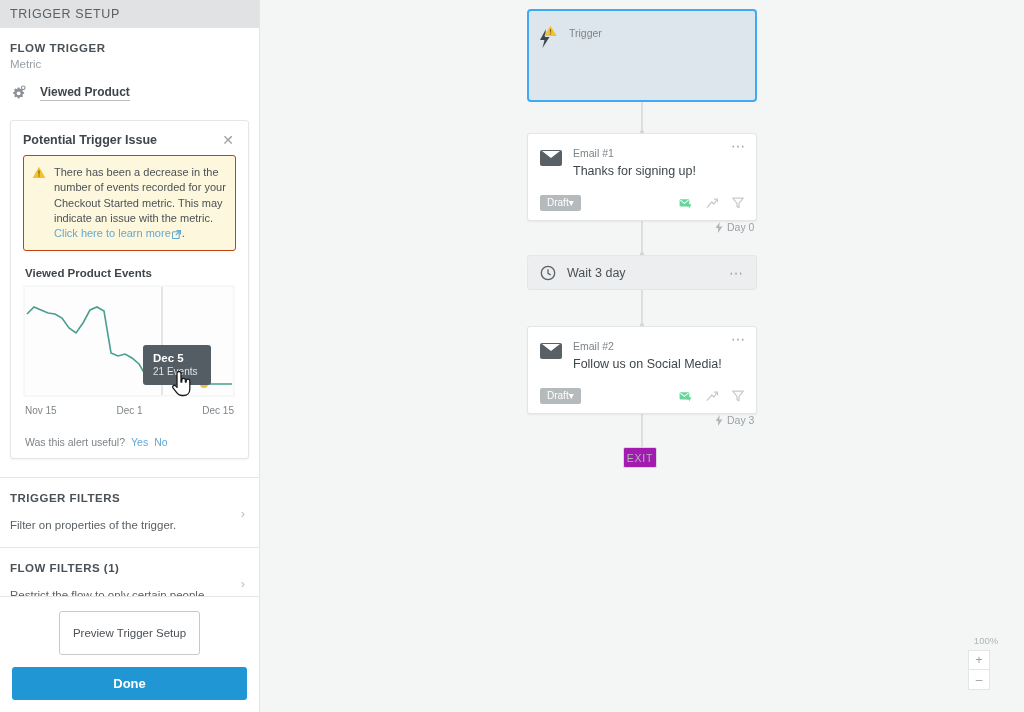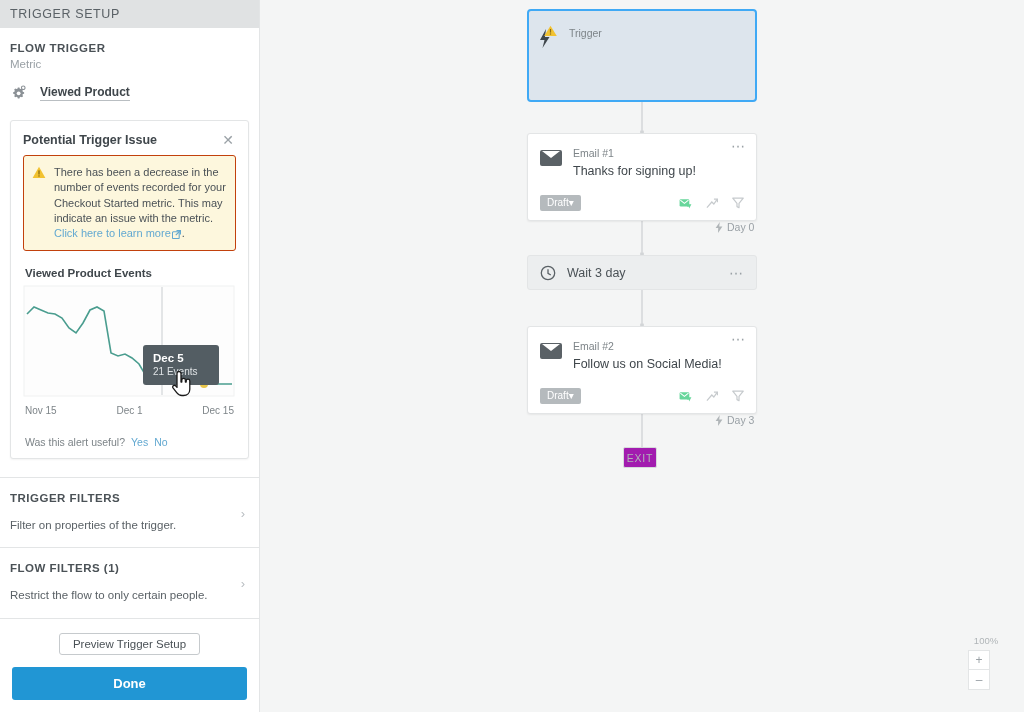--- a/index.html
+++ b/index.html
@@ -73,21 +73,21 @@
 
   .chart-title { font-size: 11.5px; color: #3f464b; font-weight: bold; margin: 16px 0 0 2px; }
   .chart-wrap { position: relative; margin-top: 6px; height: 118px; }
   .axis-row {
     display: flex; justify-content: space-between;
     font-size: 10px; color: #7d8488; margin-top: 2px; padding: 0 2px;
   }
   .chart-tip {
     position: absolute; left: 120px; top: 60px;
     background: #535d63; color: #fff; border-radius: 3px;
-    padding: 6px 10px 7px 10px; width: 76px;
+    padding: 6px 10px 7px 10px; width: 68px;
   }
   .tip-d { font-size: 11.5px; font-weight: bold; line-height: 14px; }
   .tip-v { font-size: 10px; color: #dfe3e5; line-height: 13px; }
   .cursor-ico { position: absolute; left: 148px; top: 86px; }
 
   .useful-row {
     display: flex; gap: 6px;
     font-size: 10.5px; color: #7d8488; margin-top: 20px; padding-left: 2px;
   }
   .useful-yn { color: #63a9d1; cursor: pointer; }
@@ -105,21 +105,21 @@
   }
 
   .panel-foot {
     border-top: 1px solid #e3e5e6;
     padding: 14px 0 12px 0; text-align: center;
     flex: 0 0 auto; background: #fff;
   }
   .btn-outline {
     font-size: 11.5px; color: #4a5156;
     background: #fff; border: 1px solid #c6cacd; border-radius: 3px;
-    padding: 4px 13px; cursor: pointer;
+    padding: 15px 13px; cursor: pointer;
   }
   .btn-done {
     flex: 0 0 auto;
     margin: 0 12px 12px 12px;
     background: #2196d4; color: #fff;
     border: none; border-radius: 3px;
     font-size: 13px; font-weight: bold;
     padding: 9px 0; cursor: pointer;
   }
 

